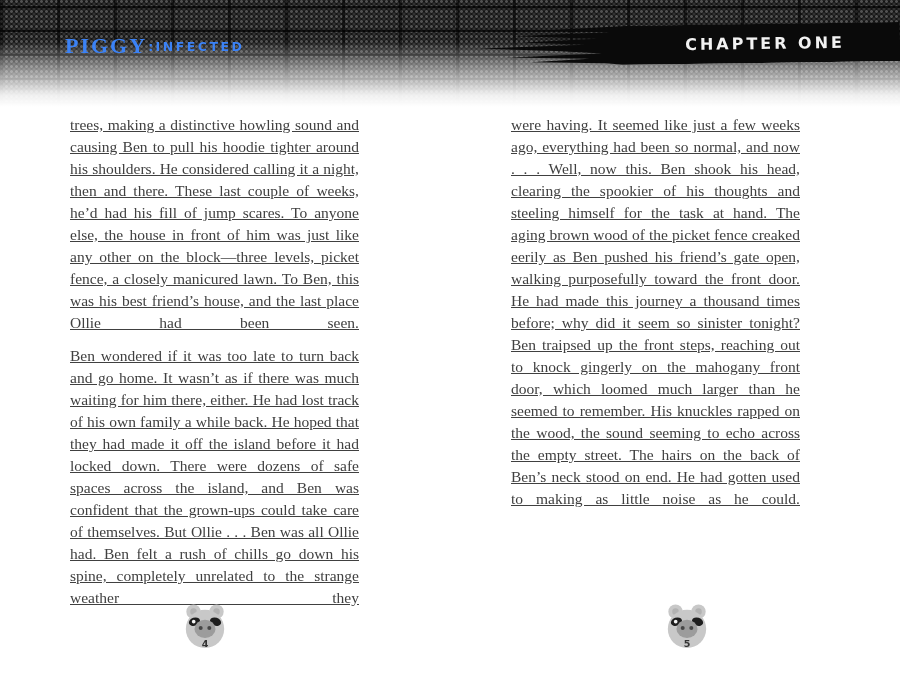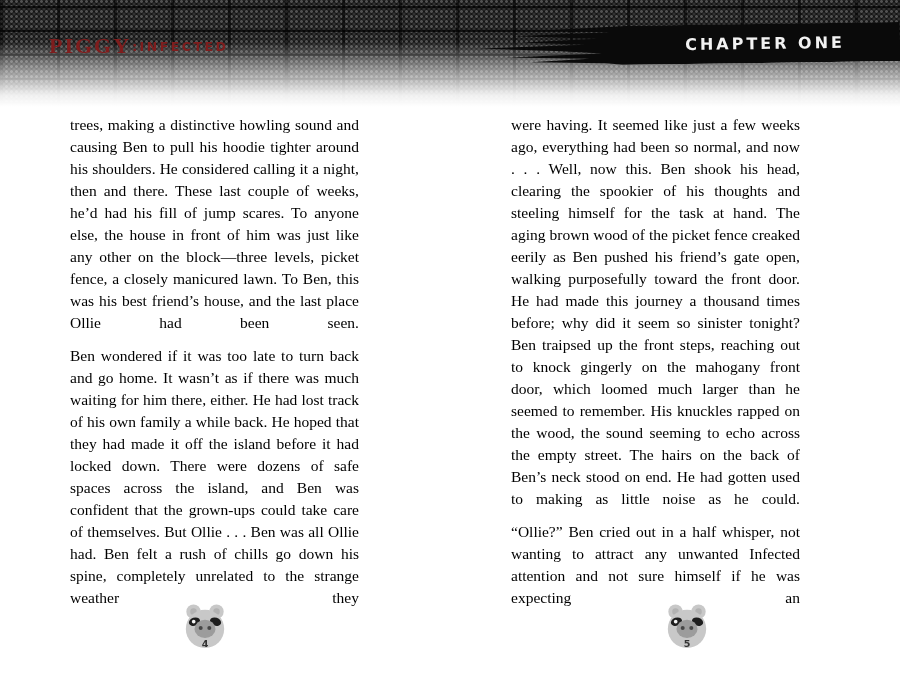--- a/index.html
+++ b/index.html
@@ -15,21 +15,21 @@
       repeating-linear-gradient(90deg, rgba(0,0,0,0.55) 0 3px, rgba(0,0,0,0) 3px 57px),
       repeating-linear-gradient(180deg, rgba(0,0,0,0.75) 0 2px, rgba(0,0,0,0) 2px 24px),
       radial-gradient(circle at 1.5px 1.5px, rgba(255,255,255,0.26) 1px, rgba(255,255,255,0) 1.8px),
       radial-gradient(circle at 1.5px 1.5px, rgba(255,255,255,0.14) 1px, rgba(255,255,255,0) 1.8px);
     background-size: auto, auto, auto, 5px 5px, 5px 5px;
     background-position: 0 0, 0 0, 0 6px, 0 0, 2.5px 2.5px;
   }
 
   .book-title {
     position: absolute; top: 33px; left: 49px; white-space: nowrap;
-    color: #7f1d1d; z-index: 3;
+    color: #3b82f6; z-index: 3; padding-left: 16px;
   }
   .book-title .title-main {
     font-family: "Liberation Serif", serif; font-weight: bold;
     font-size: 22px; letter-spacing: 2px;
   }
   .book-title .title-sub {
     font-family: "DejaVu Sans", sans-serif; font-weight: bold;
     font-size: 12.5px; letter-spacing: 2.5px; margin-left: 1px;
     vertical-align: 2px;
   }
@@ -43,22 +43,23 @@
     padding-left: 150px;
   }
   .chapter-banner span {
     font-family: "DejaVu Sans", sans-serif; font-weight: bold;
     font-size: 16px; letter-spacing: 3px; color: #f2f2f2; white-space: nowrap;
   }
 
   
   .col {
     position: absolute; top: 114px; width: 289px;
-    font-size: 15.5px; line-height: 22px; color: #000000;
+    font-size: 15.5px; line-height: 22px; color: #404040;
     text-align: justify;
+    text-decoration: underline;
   }
   .col-left  { left: 70px; }
   .col-right { left: 511px; }
   .col p { margin: 0 0 11px 0; }
   .col p.continues { text-align-last: justify; }
 
   
   .pig-marker { position: absolute; width: 46px; height: 50px; }
   .pig-left  { left: 182px; top: 601px; }
   .pig-right { left: 664px; top: 601px; }
@@ -83,21 +84,20 @@
     <span>CHAPTER ONE</span>
   </div>
 
   <div class="col col-left">
     <p class="continues">trees, making a distinctive howling sound and causing Ben to pull his hoodie tighter around his shoulders. He considered calling it a night, then and there. These last couple of weeks, he’d had his fill of jump scares. To anyone else, the house in front of him was just like any other on the block—three levels, picket fence, a closely manicured lawn. To Ben, this was his best friend’s house, and the last place Ollie had been seen.</p>
     <p class="continues">Ben wondered if it was too late to turn back and go home. It wasn’t as if there was much waiting for him there, either. He had lost track of his own family a while back. He hoped that they had made it off the island before it had locked down. There were dozens of safe spaces across the island, and Ben was confident that the grown-ups could take care of themselves. But Ollie . . . Ben was all Ollie had. Ben felt a rush of chills go down his spine, completely unrelated to the strange weather they</p>
   </div>
 
   <div class="col col-right">
     <p class="continues">were having. It seemed like just a few weeks ago, everything had been so normal, and now . . . Well, now this. Ben shook his head, clearing the spookier of his thoughts and steeling himself for the task at hand. The aging brown wood of the picket fence creaked eerily as Ben pushed his friend’s gate open, walking purposefully toward the front door. He had made this journey a thousand times before; why did it seem so sinister tonight? Ben traipsed up the front steps, reaching out to knock gingerly on the mahogany front door, which loomed much larger than he seemed to remember. His knuckles rapped on the wood, the sound seeming to echo across the empty street. The hairs on the back of Ben’s neck stood on end. He had gotten used to making as little noise as he could.</p>
-    <p class="continues">“Ollie?” Ben cried out in a half whisper, not wanting to attract any unwanted Infected attention and not sure himself if he was expecting an</p>
   </div>
 
   <div class="pig-marker pig-left">
     <svg viewBox="0 0 48 52">
       <circle cx="12" cy="11" r="7.5" fill="#c8c8c8"></circle>
       <circle cx="36" cy="11" r="7.5" fill="#c8c8c8"></circle>
       <circle cx="12" cy="11" r="3.4" fill="#b2b2b2"></circle>
       <circle cx="36" cy="11" r="3.4" fill="#b2b2b2"></circle>
       <circle cx="24" cy="29" r="20" fill="#c8c8c8"></circle>
       <ellipse cx="13" cy="21.5" rx="6" ry="4.2" fill="#1e1e1e" transform="rotate(-18 13 21.5)"></ellipse>

